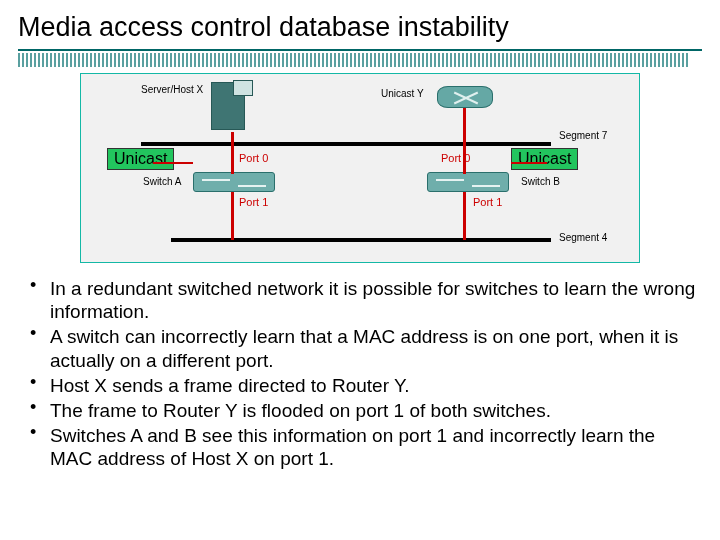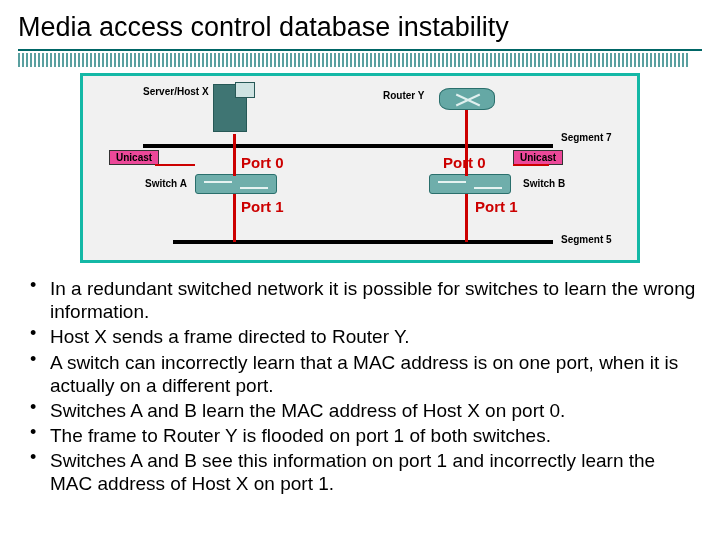--- a/index.html
+++ b/index.html
@@ -3,24 +3,24 @@
 <meta charset="utf-8">
 <style>
   * { box-sizing: border-box; margin: 0; padding: 0; }
   html, body { width: 720px; height: 540px; font-family: Arial, Helvetica, sans-serif; background: #fff; color: #000; }
   .slide { width: 720px; height: 540px; position: relative; padding: 12px 24px 0 12px; margin-left: 6px; }
   .title { font-size: 27px; font-weight: 400; margin-bottom: 6px; }
   .rule { height: 2px; background: #006666; margin-bottom: 2px; }
   .ticks { height: 14px; display: flex; margin-bottom: 6px; overflow: hidden; }
   .ticks span { width: 2px; height: 14px; background: #5aa0a0; margin-right: 2px; flex-shrink: 0; }
   .diagram-wrap { width: 100%; display: flex; justify-content: center; }
-  .diagram { width: 560px; height: 190px; position: relative; background: #f1f1f1; border: 3px solid #14b8a6; font-weight: bold; }
-  .box-label { position: absolute; font-size: 10px; background: #ec4899; border: 1px solid #333; padding: 1px 6px; }
+  .diagram { width: 560px; height: 190px; position: relative; background: #f1f1f1; border: 1px solid #14b8a6; }
+  .box-label { position: absolute; font-size: 16px; background: #22c55e; border: 1px solid #333; padding: 1px 6px; }
   .device-label { position: absolute; font-size: 10px; }
-  .port-label { position: absolute; font-size: 15px; color: #c00; text-align: right; }
+  .port-label { position: absolute; font-size: 11px; color: #c00; text-align: right; }
   .seg-label { position: absolute; font-size: 10px; }
   .host { position: absolute; width: 46px; height: 52px; }
   .host .tower { width: 34px; height: 48px; background: #3f7573; border: 1px solid #275856; position: absolute; left: 0; top: 2px; }
   .host .mon { width: 20px; height: 16px; background: #cfe3e2; border: 1px solid #275856; position: absolute; left: 22px; top: 0; }
   .router { position: absolute; width: 56px; height: 22px; background: #65a8a5; border: 1px solid #2a6f6c; border-radius: 11px / 8px; }
   .router .x1, .router .x2 { position: absolute; width: 26px; height: 2px; background: #e0f0ef; top: 10px; left: 15px; }
   .router .x1 { transform: rotate(25deg); }
   .router .x2 { transform: rotate(-25deg); }
   .switch { position: absolute; width: 82px; height: 20px; background: #6faeab; border: 1px solid #2a6f6c; border-radius: 3px; }
   .switch::before, .switch::after { content: ""; position: absolute; width: 28px; height: 2px; background: #e5f2f1; top: 6px; }
@@ -217,33 +217,33 @@
       <div class="host" style="left:130px; top:6px;">
         <div class="tower"></div>
           <div class="mon"></div>
       </div>
       <div class="device-label" style="left:60px; top:10px;">Server/Host X</div>
 
       <div class="router" style="left:356px; top:12px;">
         <div class="x1"></div>
           <div class="x2"></div>
       </div>
-      <div class="device-label" style="left:300px; top:14px;">Router Y</div>
+      <div class="device-label" style="left:300px; top:14px;">Unicast Y</div>
 
       <div class="switch" style="left:112px; top:98px;"></div>
       <div class="device-label" style="left:62px; top:102px;">Switch A</div>
 
       <div class="switch" style="left:346px; top:98px;"></div>
       <div class="device-label" style="left:440px; top:102px;">Switch B</div>
 
       <div class="box-label" style="left:26px; top:74px;">Unicast</div>
       <div class="box-label" style="left:430px; top:74px;">Unicast</div>
 
       <div class="seg-label" style="left:478px; top:56px;">Segment 7</div>
-      <div class="seg-label" style="left:478px; top:158px;">Segment 5</div>
+      <div class="seg-label" style="left:478px; top:158px;">Segment 4</div>
 
       <div class="port-label" style="left:158px; top:78px;">Port 0</div>
       <div class="port-label" style="left:158px; top:122px;">Port 1</div>
       <div class="port-label" style="left:360px; top:78px;">Port 0</div>
       <div class="port-label" style="left:392px; top:122px;">Port 1</div>
 
       <div class="line blk" style="left:60px; top:68px; width:410px; height:4px;"></div>
       <div class="line blk" style="left:90px; top:164px; width:380px; height:4px;"></div>
 
       <div class="line" style="left:150px; top:58px; width:3px; height:12px;"></div>
@@ -255,20 +255,19 @@
       <div class="line" style="left:150px; top:118px; width:3px; height:48px;"></div>
       <div class="line" style="left:382px; top:118px; width:3px; height:48px;"></div>
 
       <div class="line" style="left:72px; top:88px; width:40px; height:2px;"></div>
       <div class="line" style="left:430px; top:88px; width:36px; height:2px;"></div>
     </div>
   </div>
 
   <ul class="bullets">
     <li>In a redundant switched network it is possible for switches to learn the wrong information.</li>
+    <li>A switch can incorrectly learn that a MAC address is on one port, when it is actually on a different port.</li>
     <li>Host X sends a frame directed to Router Y.</li>
-    <li>A switch can incorrectly learn that a MAC address is on one port, when it is actually on a different port.</li>
-    <li>Switches A and B learn the MAC address of Host X on port 0.</li>
     <li>The frame to Router Y is flooded on port 1 of both switches.</li>
     <li>Switches A and B see this information on port 1 and incorrectly learn the MAC address of Host X on port 1.</li>
   </ul>
 
 </div>
 
 </body></html>

